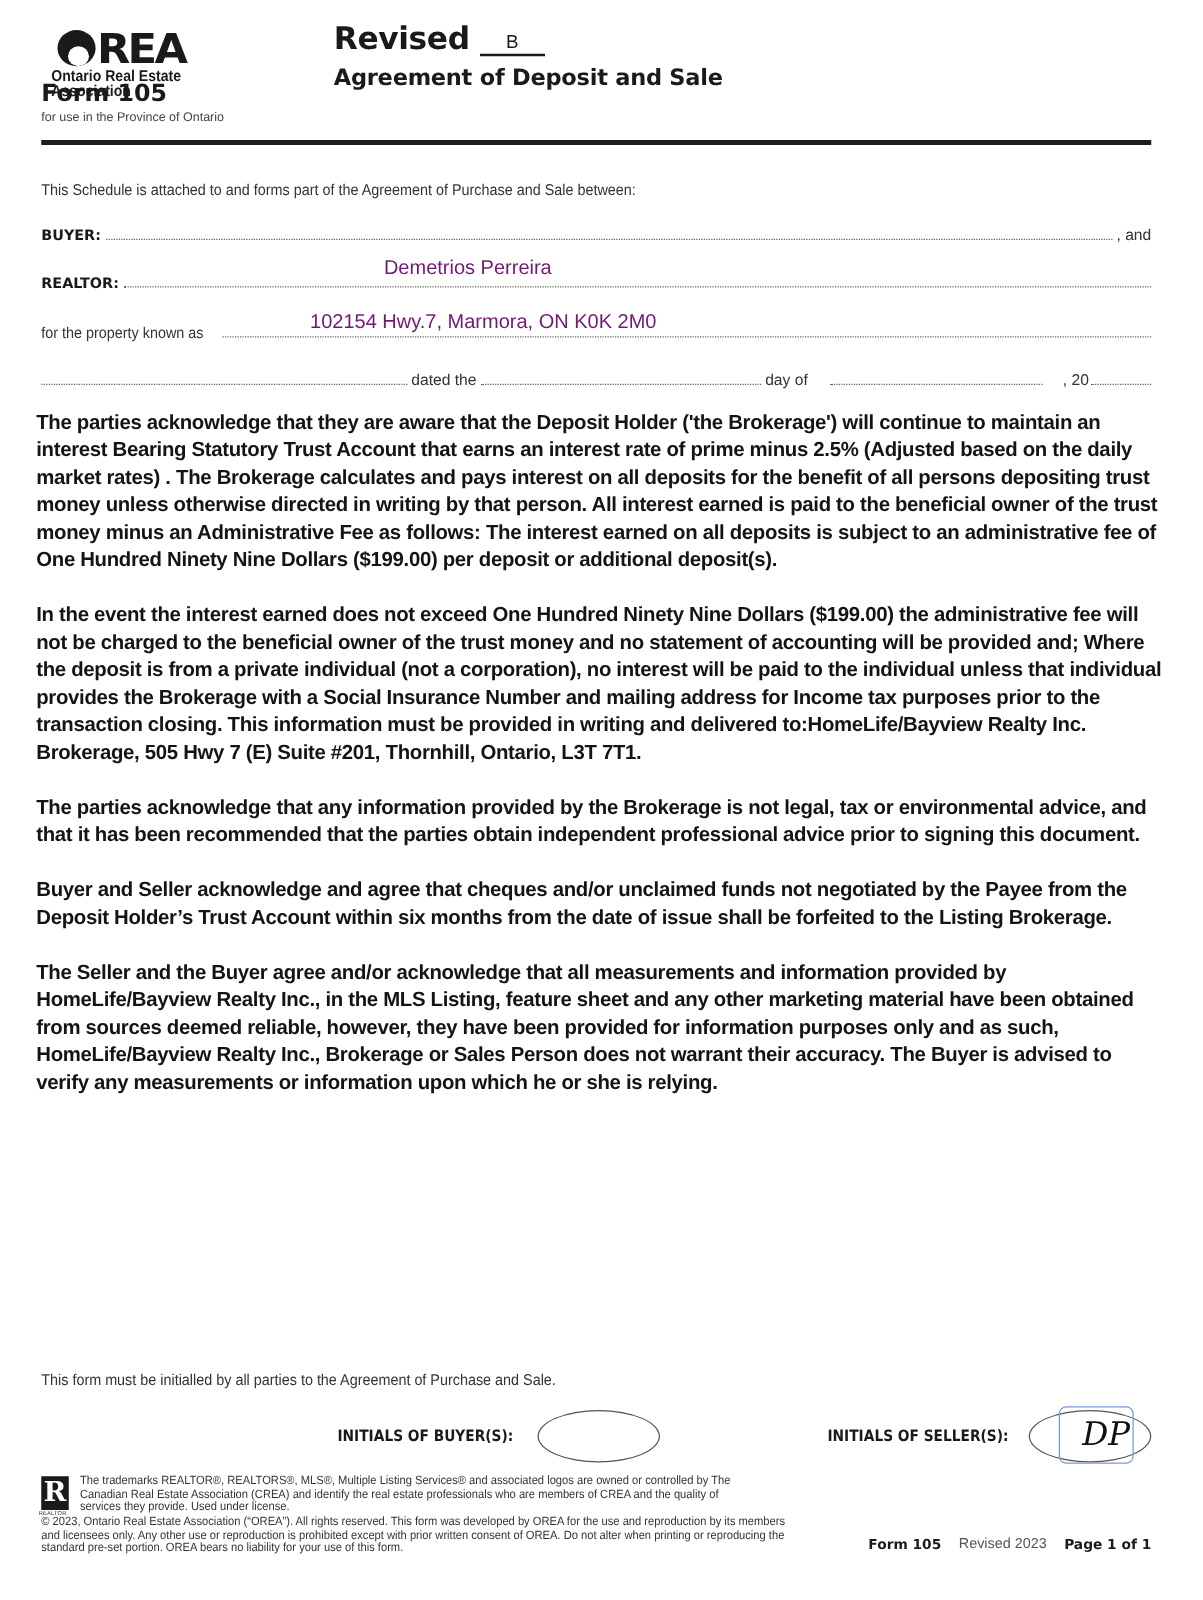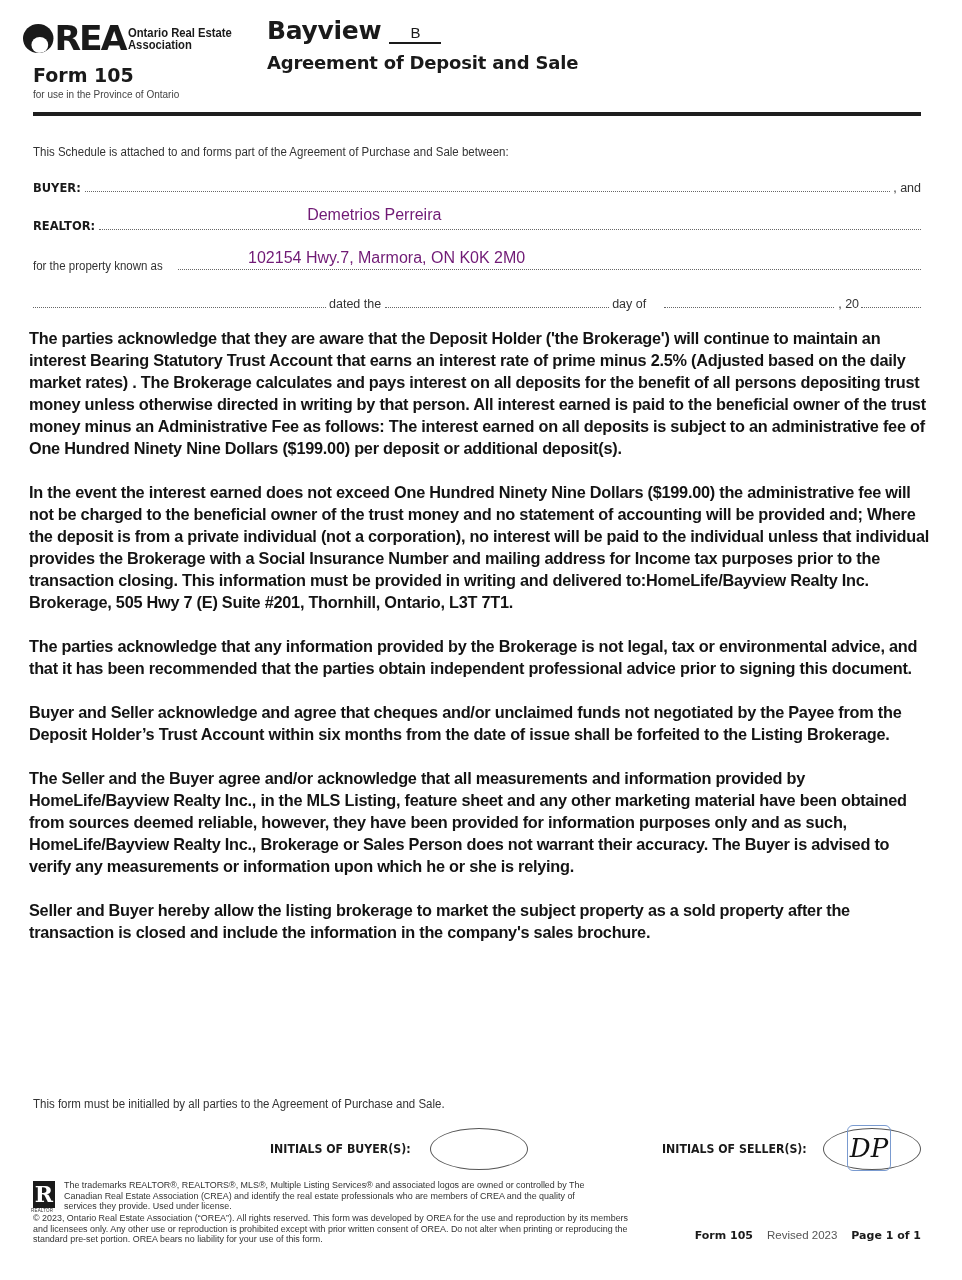--- a/index.html
+++ b/index.html
@@ -1,20 +1,20 @@
 <!DOCTYPE html>
 <html><head>
 <meta charset="utf-8">
 <style>
   html, body { margin: 0; padding: 0; background: #ffffff; }
   body { width: 962px; height: 1280px; position: relative; overflow: hidden; color: #1a1a1a; font-family: "Liberation Sans", sans-serif; }
   .abs { position: absolute; }
 
   
-  .logo-wrap { left: 23px; top: 22px; display: flex; align-items: center; }
+  .logo-wrap { left: 34px; top: 22px; display: flex; align-items: center; flex-direction: column; }
   .logo-mark { font-family: "DejaVu Sans", sans-serif; font-weight: 900; font-size: 33px; letter-spacing: -2px; color: #1a1a1a; line-height: 1; transform: scaleX(1.05); transform-origin: left; }
   .logo-mark .o { display: inline-block; width: 29px; height: 29px; border-radius: 50%; background: #1a1a1a; vertical-align: -3px; margin-right: 1px; position: relative; overflow: hidden; }
   .logo-mark .o::after { content: ""; position: absolute; left: 8px; top: 13px; width: 16px; height: 16px; border-radius: 50%; background: #fff; }
   .logo-text { margin-left: 7px; font-family: "Liberation Sans", sans-serif; font-weight: 700; font-size: 12.5px; line-height: 12px; color: #1a1a1a; transform: scaleX(0.9); transform-origin: left; }
   .form-no { left: 33px; top: 64px; font-family: "DejaVu Sans", sans-serif; font-weight: 700; font-size: 19px; color: #1a1a1a; }
   .form-sub { left: 33px; top: 89px; font-size: 10px; color: #444; }
   .sched-title { left: 267px; top: 16px; font-family: "DejaVu Sans", sans-serif; font-weight: 700; font-size: 25px; color: #1a1a1a; letter-spacing: -0.3px; }
   .sched-letter { display: inline-block; width: 52px; border-bottom: 2px solid #1a1a1a; text-align: center; font-family: "Liberation Sans", sans-serif; font-weight: 400; font-size: 15px; margin-left: 8px; line-height: 18px; vertical-align: 1px; }
   .sched-sub { left: 267px; top: 52px; font-family: "DejaVu Sans", sans-serif; font-weight: 700; font-size: 18px; color: #1a1a1a; letter-spacing: -0.2px; }
   .rule { left: 33px; top: 112px; width: 888px; height: 4px; background: #1e1e1e; }
@@ -30,21 +30,21 @@
   .fill-value { position: absolute; font-size: 16px; color: #701a75; font-family: "Liberation Sans", sans-serif; }
 
   
   .body-text { left: 29px; width: 900px; font-family: "Liberation Sans", sans-serif; font-weight: 700; font-size: 16.3px; line-height: 22px; color: #141414; letter-spacing: -0.25px; }
   .body-text p { margin: 0 0 22px 0; }
 
   
   .initial-note { left: 33px; top: 1097px; font-size: 12.5px; color: #333; transform: scaleX(0.92); transform-origin: left; }
   .initials-label { font-family: "DejaVu Sans", sans-serif; font-weight: 700; font-size: 12.5px; color: #1a1a1a; transform: scaleX(0.88); transform-origin: left; }
   .oval { width: 96px; height: 40px; border: 1.3px solid #555; border-radius: 50%; }
-  .sig-box { width: 42px; height: 44px; border: 1.3px solid #7a9bd0; border-radius: 6px; display: flex; align-items: center; justify-content: center; font-family: "DejaVu Serif", serif; font-style: italic; font-size: 26px; color: #111; }
+  .sig-box { width: 42px; height: 44px; border: 1.3px solid #7a9bd0; border-radius: 6px; display: flex; align-items: center; justify-content: center; font-family: "DejaVu Serif", serif; font-style: italic; font-size: 26px; color: #111; padding-left: 16px; }
   .realtor-logo { left: 33px; top: 1181px; width: 22px; height: 27px; background: #1a1a1a; color: #fff; font-family: "DejaVu Serif", serif; font-weight: 700; font-size: 22px; line-height: 27px; text-align: center; }
   .realtor-small { left: 31px; top: 1208px; font-size: 4.5px; color: #333; letter-spacing: 0.2px; }
   .legal { font-size: 9.6px; line-height: 10.5px; color: #333; transform: scaleX(0.93); transform-origin: left; }
   .footer-right { right: 41px; top: 1229px; font-size: 11.5px; color: #1a1a1a; display: flex; gap: 14px; }
   .footer-right .b { font-family: "DejaVu Sans", sans-serif; font-weight: 700; font-size: 11px; }
   .footer-right .r { color: #555; }
 </style>
 </head>
 <body>
 
@@ -54,21 +54,21 @@
   </div>
   <div class="logo-text">
     <div>Ontario Real Estate</div>
     <div>Association</div>
   </div>
 </div>
 <div class="abs form-no">Form 105</div>
 <div class="abs form-sub">for use in the Province of Ontario</div>
 
 <div class="abs sched-title">
-  <span>Bayview</span><span class="sched-letter">B</span>
+  <span>Revised</span><span class="sched-letter">B</span>
 </div>
 <div class="abs sched-sub">Agreement of Deposit and Sale</div>
 <div class="abs rule"></div>
 
 <div class="abs intro">This Schedule is attached to and forms part of the Agreement of Purchase and Sale between:</div>
 
 <div class="abs field-row" style="top:181px;">
   <span class="field-label-bold">BUYER:</span>
   <span class="dots">
       <span class="fill-value" style="left:200px;bottom:2px;"></span>
@@ -89,31 +89,30 @@
       <span class="fill-value" style="left:70px;bottom:2px;">102154 Hwy.7, Marmora, ON K0K 2M0</span>
     </span>
 </div>
 
 <div class="abs field-row" style="top:297px;">
   <span class="dots-fixed" style="width:293px;"></span>
   <span class="tail" style="margin-right:4px;">dated the</span>
   <span class="dots-fixed" style="width:224px;"></span>
   <span class="tail" style="margin-right:18px;">day of</span>
   <span class="dots-fixed" style="width:170px;"></span>
-  <span class="tail" style="margin-left:4px;margin-right:2px;">, 20</span>
+  <span class="tail" style="margin-left:16px;margin-right:2px;">, 20</span>
   <span class="dots"></span>
 </div>
 
 <div class="abs body-text" style="top:327px;">
   <p>The parties acknowledge that they are aware that the Deposit Holder ('the Brokerage') will continue to maintain an interest Bearing Statutory Trust Account that earns an interest rate of prime minus 2.5% (Adjusted based on the daily market rates) .  The Brokerage calculates and pays interest on all deposits for the benefit of all persons depositing trust money unless otherwise directed in writing by that person. All interest earned is paid to the beneficial owner of the trust money minus an Administrative Fee as follows: The interest earned on all deposits is subject to an administrative fee of One Hundred Ninety Nine Dollars ($199.00) per deposit or additional deposit(s).</p>
   <p>In the event the interest earned does not exceed One Hundred Ninety Nine Dollars ($199.00) the administrative fee will not be charged to the beneficial owner of the trust money and no statement of accounting will be provided and;  Where the deposit is from a private individual (not a corporation), no interest will be paid to the individual unless that individual provides the Brokerage with a Social Insurance Number and mailing address for Income tax purposes prior to the transaction closing. This information must be provided in writing and delivered to:HomeLife/Bayview Realty Inc. Brokerage, 505 Hwy 7 (E) Suite #201, Thornhill, Ontario, L3T 7T1.</p>
   <p>The parties acknowledge that any information provided by the Brokerage is not legal, tax or environmental advice, and that it has been recommended that the parties obtain independent professional advice prior to signing this document.</p>
   <p>Buyer and Seller acknowledge and agree that cheques and/or unclaimed funds not negotiated by the Payee from the Deposit Holder’s Trust Account within six months from the date of issue shall be forfeited to the Listing Brokerage.</p>
   <p>The Seller and the Buyer agree and/or acknowledge that all measurements and information provided by HomeLife/Bayview Realty Inc., in the MLS Listing, feature sheet and any other marketing material have been obtained from sources deemed reliable, however, they have been provided for information purposes only and as such, HomeLife/Bayview Realty Inc., Brokerage or Sales Person does not warrant their accuracy.  The Buyer is advised to verify any measurements or information upon which he or she is relying.</p>
-  <p>Seller and Buyer hereby allow the listing brokerage to market the subject property as a sold property after the transaction is closed and include the information in the company's sales brochure.</p>
 </div>
 
 <div class="abs initial-note">This form must be initialled by all parties to the Agreement of Purchase and Sale.</div>
 
 <div class="abs initials-label" style="left:270px;top:1141px;">INITIALS OF BUYER(S):</div>
 <div class="abs oval" style="left:430px;top:1128px;">
   <span></span>
 </div>
 
 <div class="abs initials-label" style="left:662px;top:1141px;">INITIALS OF SELLER(S):</div>

